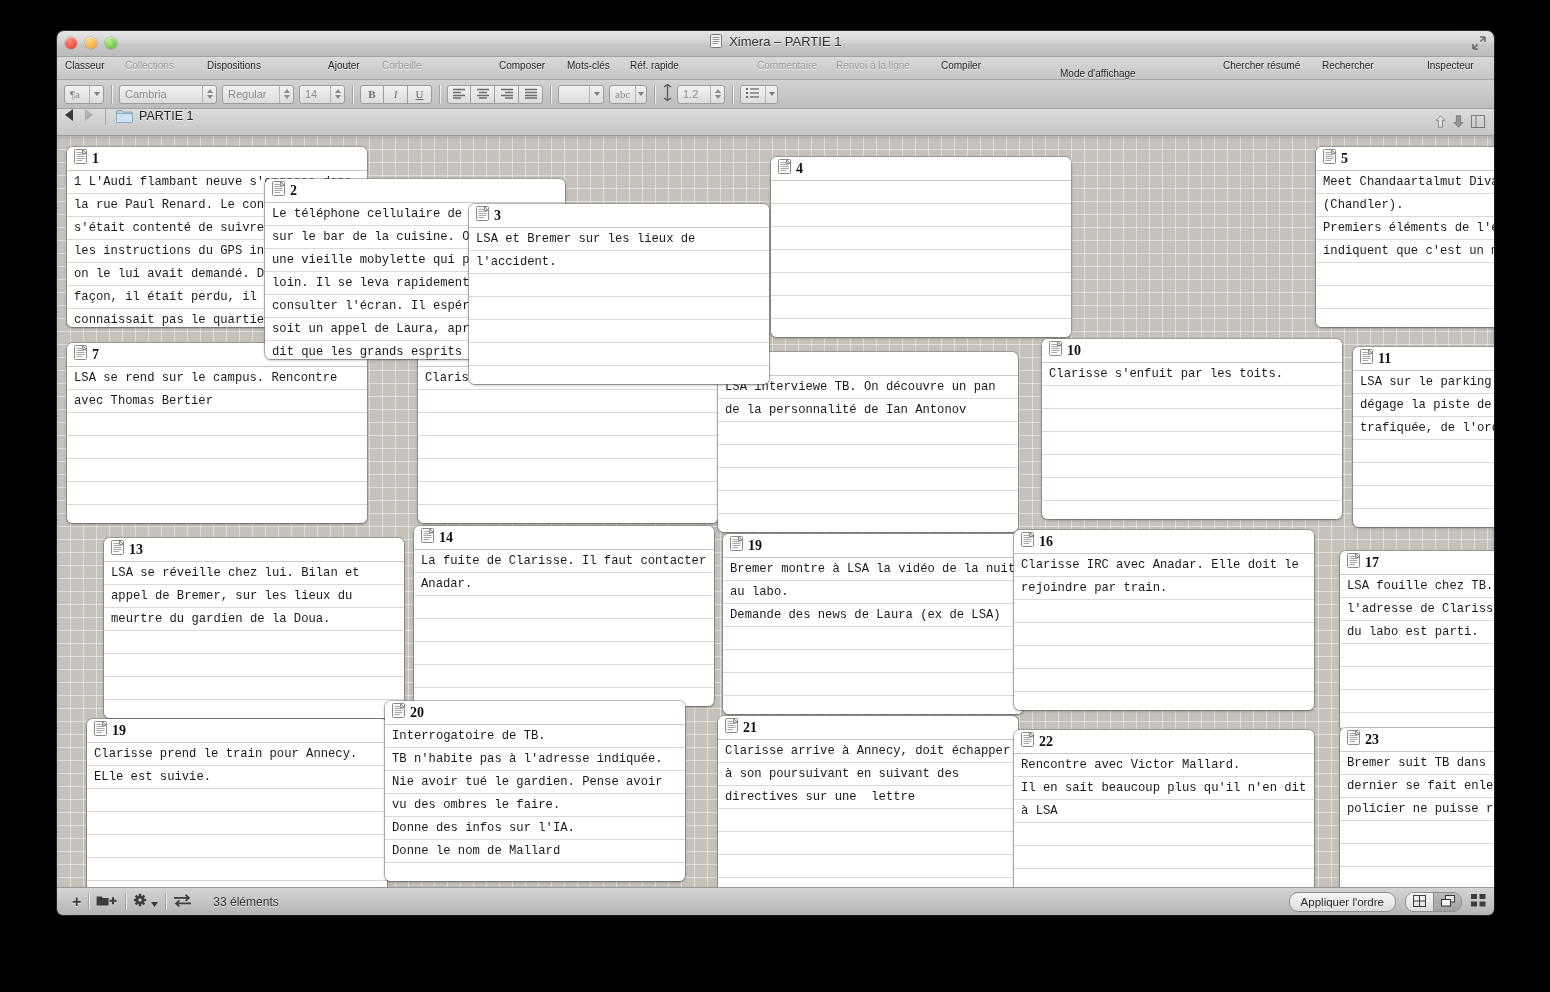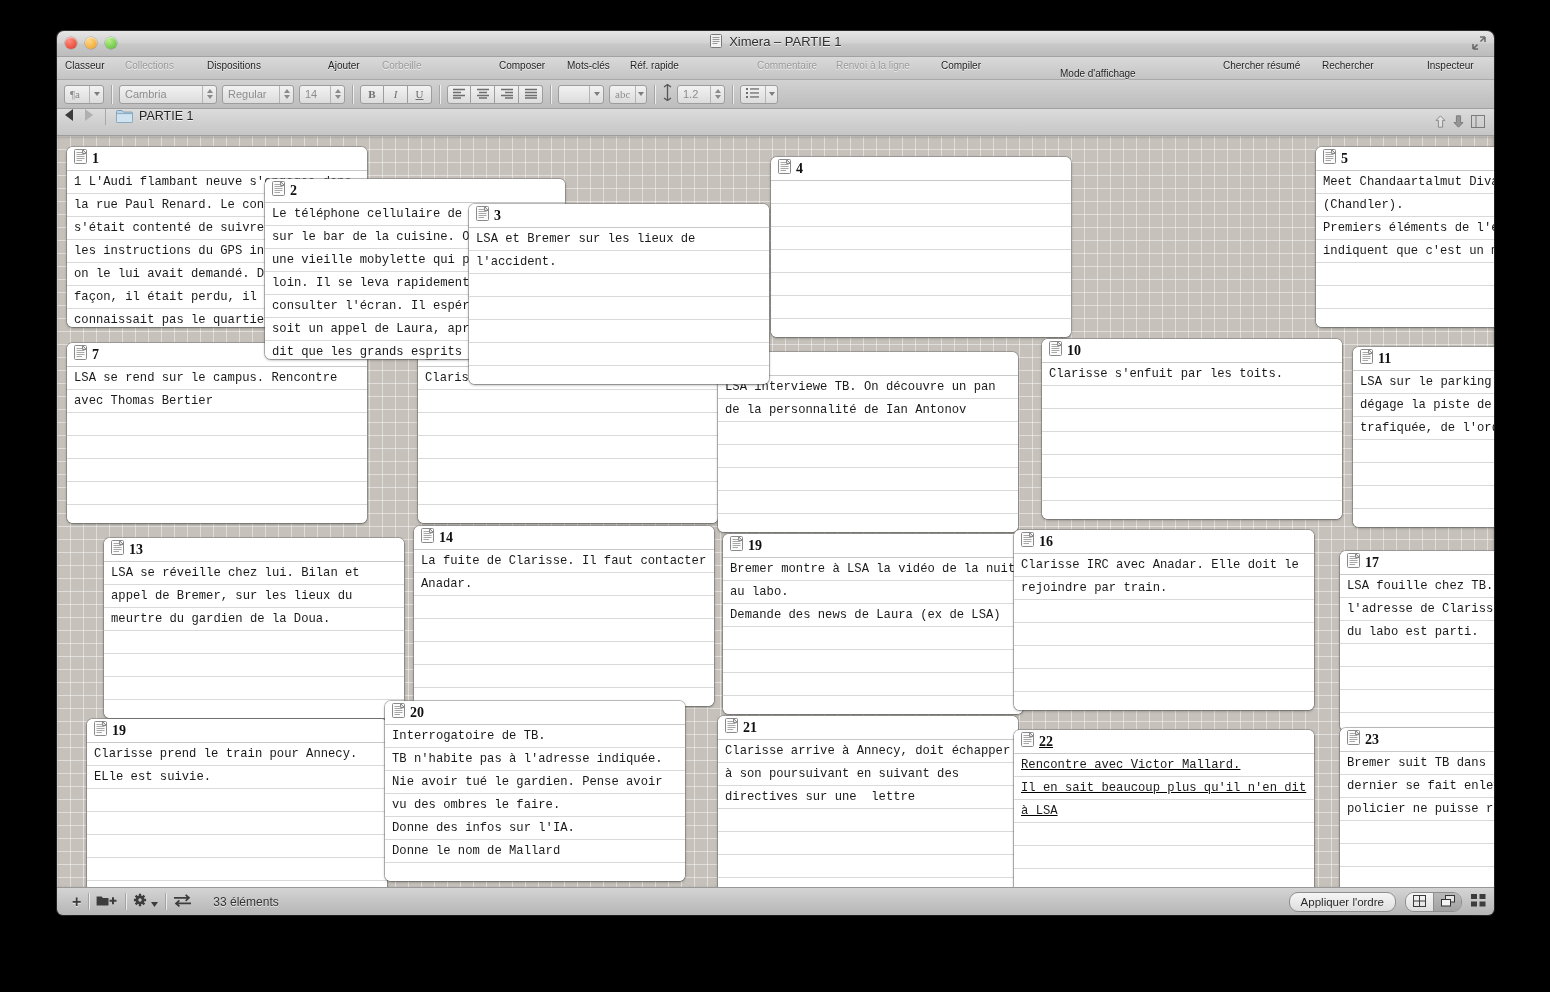--- a/index.html
+++ b/index.html
@@ -931,21 +931,21 @@
                 <path d="M8.5 0.5 L12.5 4.5 L8.5 4.5 Z" fill="#e2e2e2" stroke="#8a8a8a"></path>
               </svg></span>
             <span class="card-num">21</span>
           </div>
           <div class="card-body">
             <div class="card-text">Clarisse arrive à Annecy, doit échapper
 à son poursuivant en suivant des
 directives sur une  lettre</div>
           </div>
         </div>
-        <div class="card" style="left: 957px; top: 594px; width: 300px; height: 180px; z-index: 3; text-decoration: underline;">
+        <div class="card" style="left: 957px; top: 594px; width: 300px; height: 180px; z-index: 3;">
           <div class="card-head">
             <span><svg width="13" height="15" viewBox="0 0 13 15">
                 <rect x="0.5" y="0.5" width="12" height="14" rx="1" fill="#fbfbfb" stroke="#8a8a8a"></rect>
                 <g stroke="#a8a8a8" stroke-width="1">
                   <line x1="2.5" y1="3.5" x2="10.5" y2="3.5"></line>
                   <line x1="2.5" y1="5.5" x2="10.5" y2="5.5"></line>
                   <line x1="2.5" y1="7.5" x2="10.5" y2="7.5"></line>
                   <line x1="2.5" y1="9.5" x2="10.5" y2="9.5"></line>
                   <line x1="2.5" y1="11.5" x2="8" y2="11.5"></line>
                 </g>

